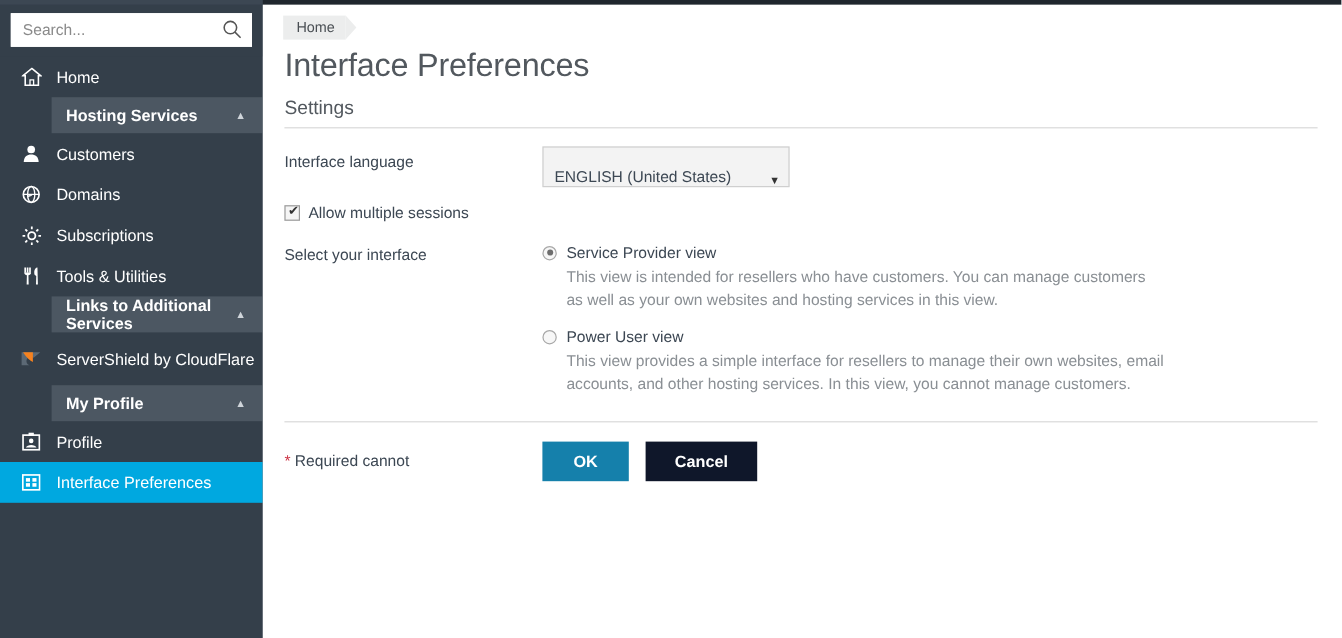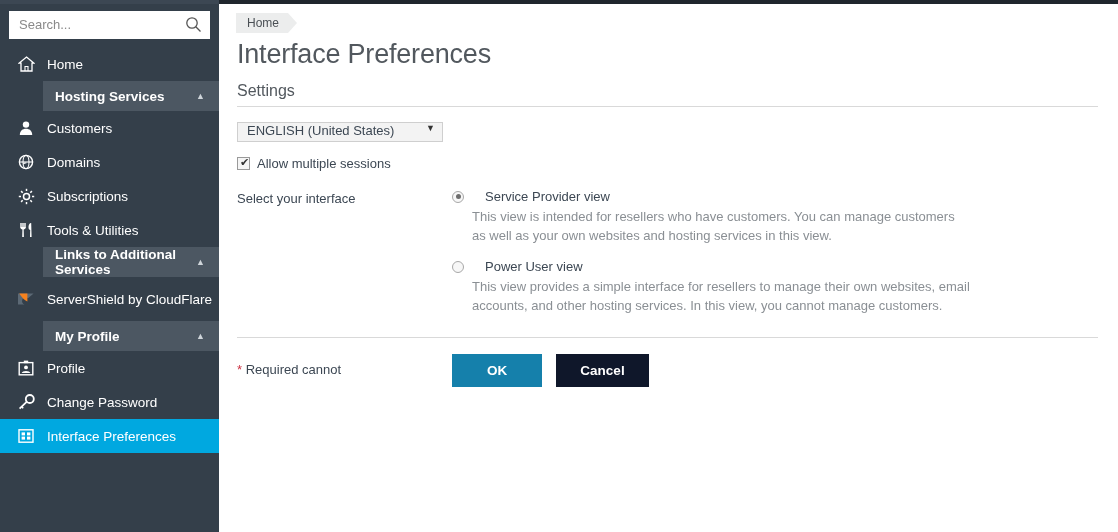--- a/index.html
+++ b/index.html
@@ -195,25 +195,25 @@
     min-width: 215px;
     font-size: 13px;
     color: #3c4753;
     padding-top: 5px;
   }
   .field-col {
     flex: 1;
   }
   .select-box {
     width: 206px;
-    height: 20px;
+    height: 34px;
     background: #f3f3f3;
     border: 1px solid #cfcfcf;
     display: flex;
-    align-items: flex-start;
+    align-items: flex-end;
     justify-content: space-between;
     padding: 0 7px 0 9px;
     box-sizing: border-box;
     font-size: 13px;
     color: #3c4753;
     cursor: pointer;
   }
   .select-caret { font-size: 9px; color: #333; }
 
   .check-row {
@@ -236,21 +236,20 @@
     font-size: 11px;
     color: #333;
     line-height: 13px;
   }
   .check-label { font-size: 13px; color: #3c4753; }
 
   .radio-block { margin-top: 0; }
   .radio-row {
     display: flex;
     align-items: center;
-    gap: 13px;
   }
   .radio {
     width: 12px; height: 12px;
     border-radius: 50%;
     border: 1px solid #a8a8a8;
     background: #f7f7f7;
     margin-right: 8px;
     position: relative;
     box-sizing: border-box;
     cursor: pointer;
@@ -298,21 +297,21 @@
     font-family: "Liberation Sans", sans-serif;
     font-size: 13.5px;
     font-weight: bold;
     color: #ffffff;
     height: 33px;
     cursor: pointer;
     padding: 0 14px;
   }
   .btn-ok {
     background: #1580ab;
-    width: 90px;
+    width: 72px;
     margin-right: 14px;
   }
   .btn-cancel {
     background: #0f172a;
     width: 93px;
   }
 </style>
 </head>
 <body>
 
@@ -428,30 +427,20 @@
           <svg width="16" height="16" viewBox="0 0 16 16">
             <rect x="1.2" y="2.6" width="13.6" height="12.2" fill="none" stroke="#fff" stroke-width="1.4"></rect>
             <rect x="5.8" y="0.6" width="4.4" height="2.6" fill="#fff"></rect>
             <circle cx="8" cy="7.4" r="1.9" fill="#fff"></circle>
             <path d="M3.6 13 C4.4 10.2 11.6 10.2 12.4 13 Z" fill="#fff"></path>
           </svg>
         </span>
         <span class="nav-label">Profile</span>
       </div>
 
-      <div class="nav-item">
-        <span class="nav-ico">
-          <svg width="17" height="16" viewBox="0 0 17 16">
-            <circle cx="11.8" cy="5" r="4" fill="none" stroke="#fff" stroke-width="1.8"></circle>
-            <path d="M8.9 7.6 L1.6 14.6" stroke="#fff" stroke-width="1.8" fill="none"></path>
-            <path d="M3.6 12.6 L5.2 14.2" stroke="#fff" stroke-width="1.6"></path>
-          </svg>
-        </span>
-        <span class="nav-label">Change Password</span>
-      </div>
 
       <div class="nav-item active">
         <span class="nav-ico">
           <svg width="16" height="16" viewBox="0 0 16 16">
             <rect x="1" y="1.8" width="14" height="12.4" fill="none" stroke="#fff" stroke-width="1.4"></rect>
             <rect x="3.6" y="4.4" width="3.4" height="3" fill="#fff"></rect>
             <rect x="9" y="4.4" width="3.4" height="3" fill="#fff"></rect>
             <rect x="3.6" y="8.6" width="3.4" height="3" fill="#fff"></rect>
             <rect x="9" y="8.6" width="3.4" height="3" fill="#fff"></rect>
           </svg>
@@ -470,20 +459,21 @@
     </div>
 
     <h1 class="page-title">Interface Preferences</h1>
 
     <h2 class="section-title">Settings</h2>
     <div class="section-rule"></div>
 
     <div class="form">
 
       <div class="row">
+        <div class="label-col">Interface language</div>
         <div class="field-col">
           <div class="select-box">
             <span>ENGLISH (United States)</span>
             <span class="select-caret">▼</span>
           </div>
         </div>
       </div>
 
       <div class="check-row">
         <span class="checkbox">

